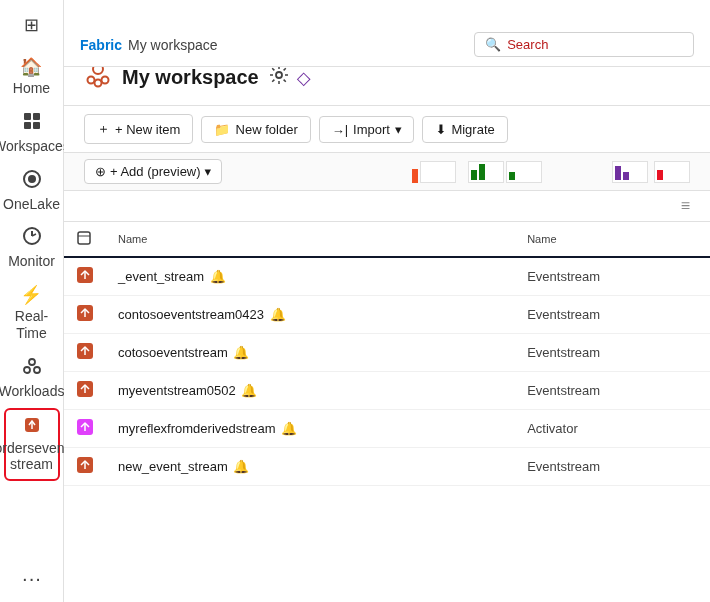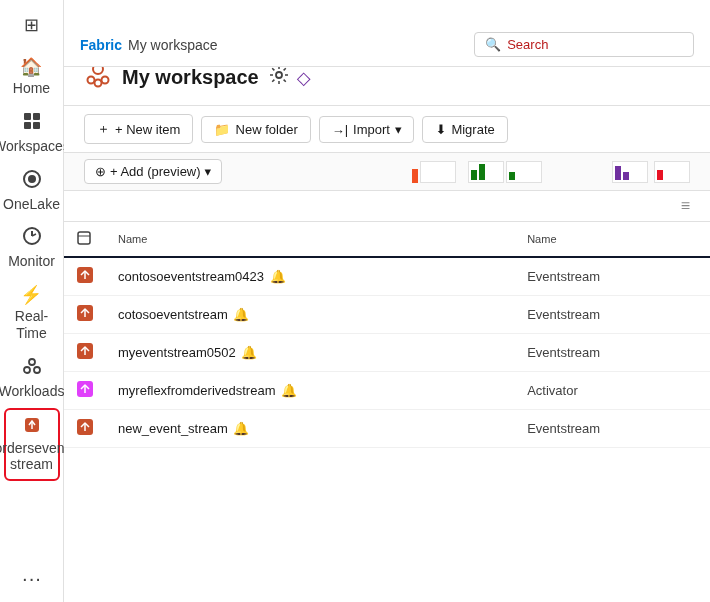--- a/index.html
+++ b/index.html
@@ -345,20 +345,36 @@
             <svg width="16" height="16" viewBox="0 0 16 16">
               <rect x="2" y="2" width="12" height="12" rx="2" fill="none" stroke="#424242" stroke-width="1.5"></rect>
               <line x1="2" y1="6" x2="14" y2="6" stroke="#424242" stroke-width="1"></line>
             </svg>
           </th>
           <th>Name</th>
           <th>Name</th>
         </tr>
       </thead>
       <tbody id="table-body">
+      <tr>
+    <td>
+      <svg width="18" height="18" viewBox="0 0 18 18">
+        <rect x="1" y="1" width="16" height="16" rx="3" fill="#c8502c"></rect>
+        <path d="M5 9 L9 5 L13 9" stroke="white" stroke-width="1.5" fill="none" stroke-linejoin="round"></path>
+        <path d="M9 5 L9 13" stroke="white" stroke-width="1.5"></path>
+      </svg>
+    </td>
+    <td>
+      <div class="item-name">
+        <span>_event_stream</span>
+        <span style="font-size:13px; color:#888;">🔔</span>
+      </div>
+    </td>
+    <td class="col-type">Eventstream</td>
+  </tr>
           <tr>
     <td>
       <svg width="18" height="18" viewBox="0 0 18 18">
         <rect x="1" y="1" width="16" height="16" rx="3" fill="#c8502c"></rect>
         <path d="M5 9 L9 5 L13 9" stroke="white" stroke-width="1.5" fill="none" stroke-linejoin="round"></path>
         <path d="M9 5 L9 13" stroke="white" stroke-width="1.5"></path>
       </svg>
     </td>
     <td>
       <div class="item-name">

